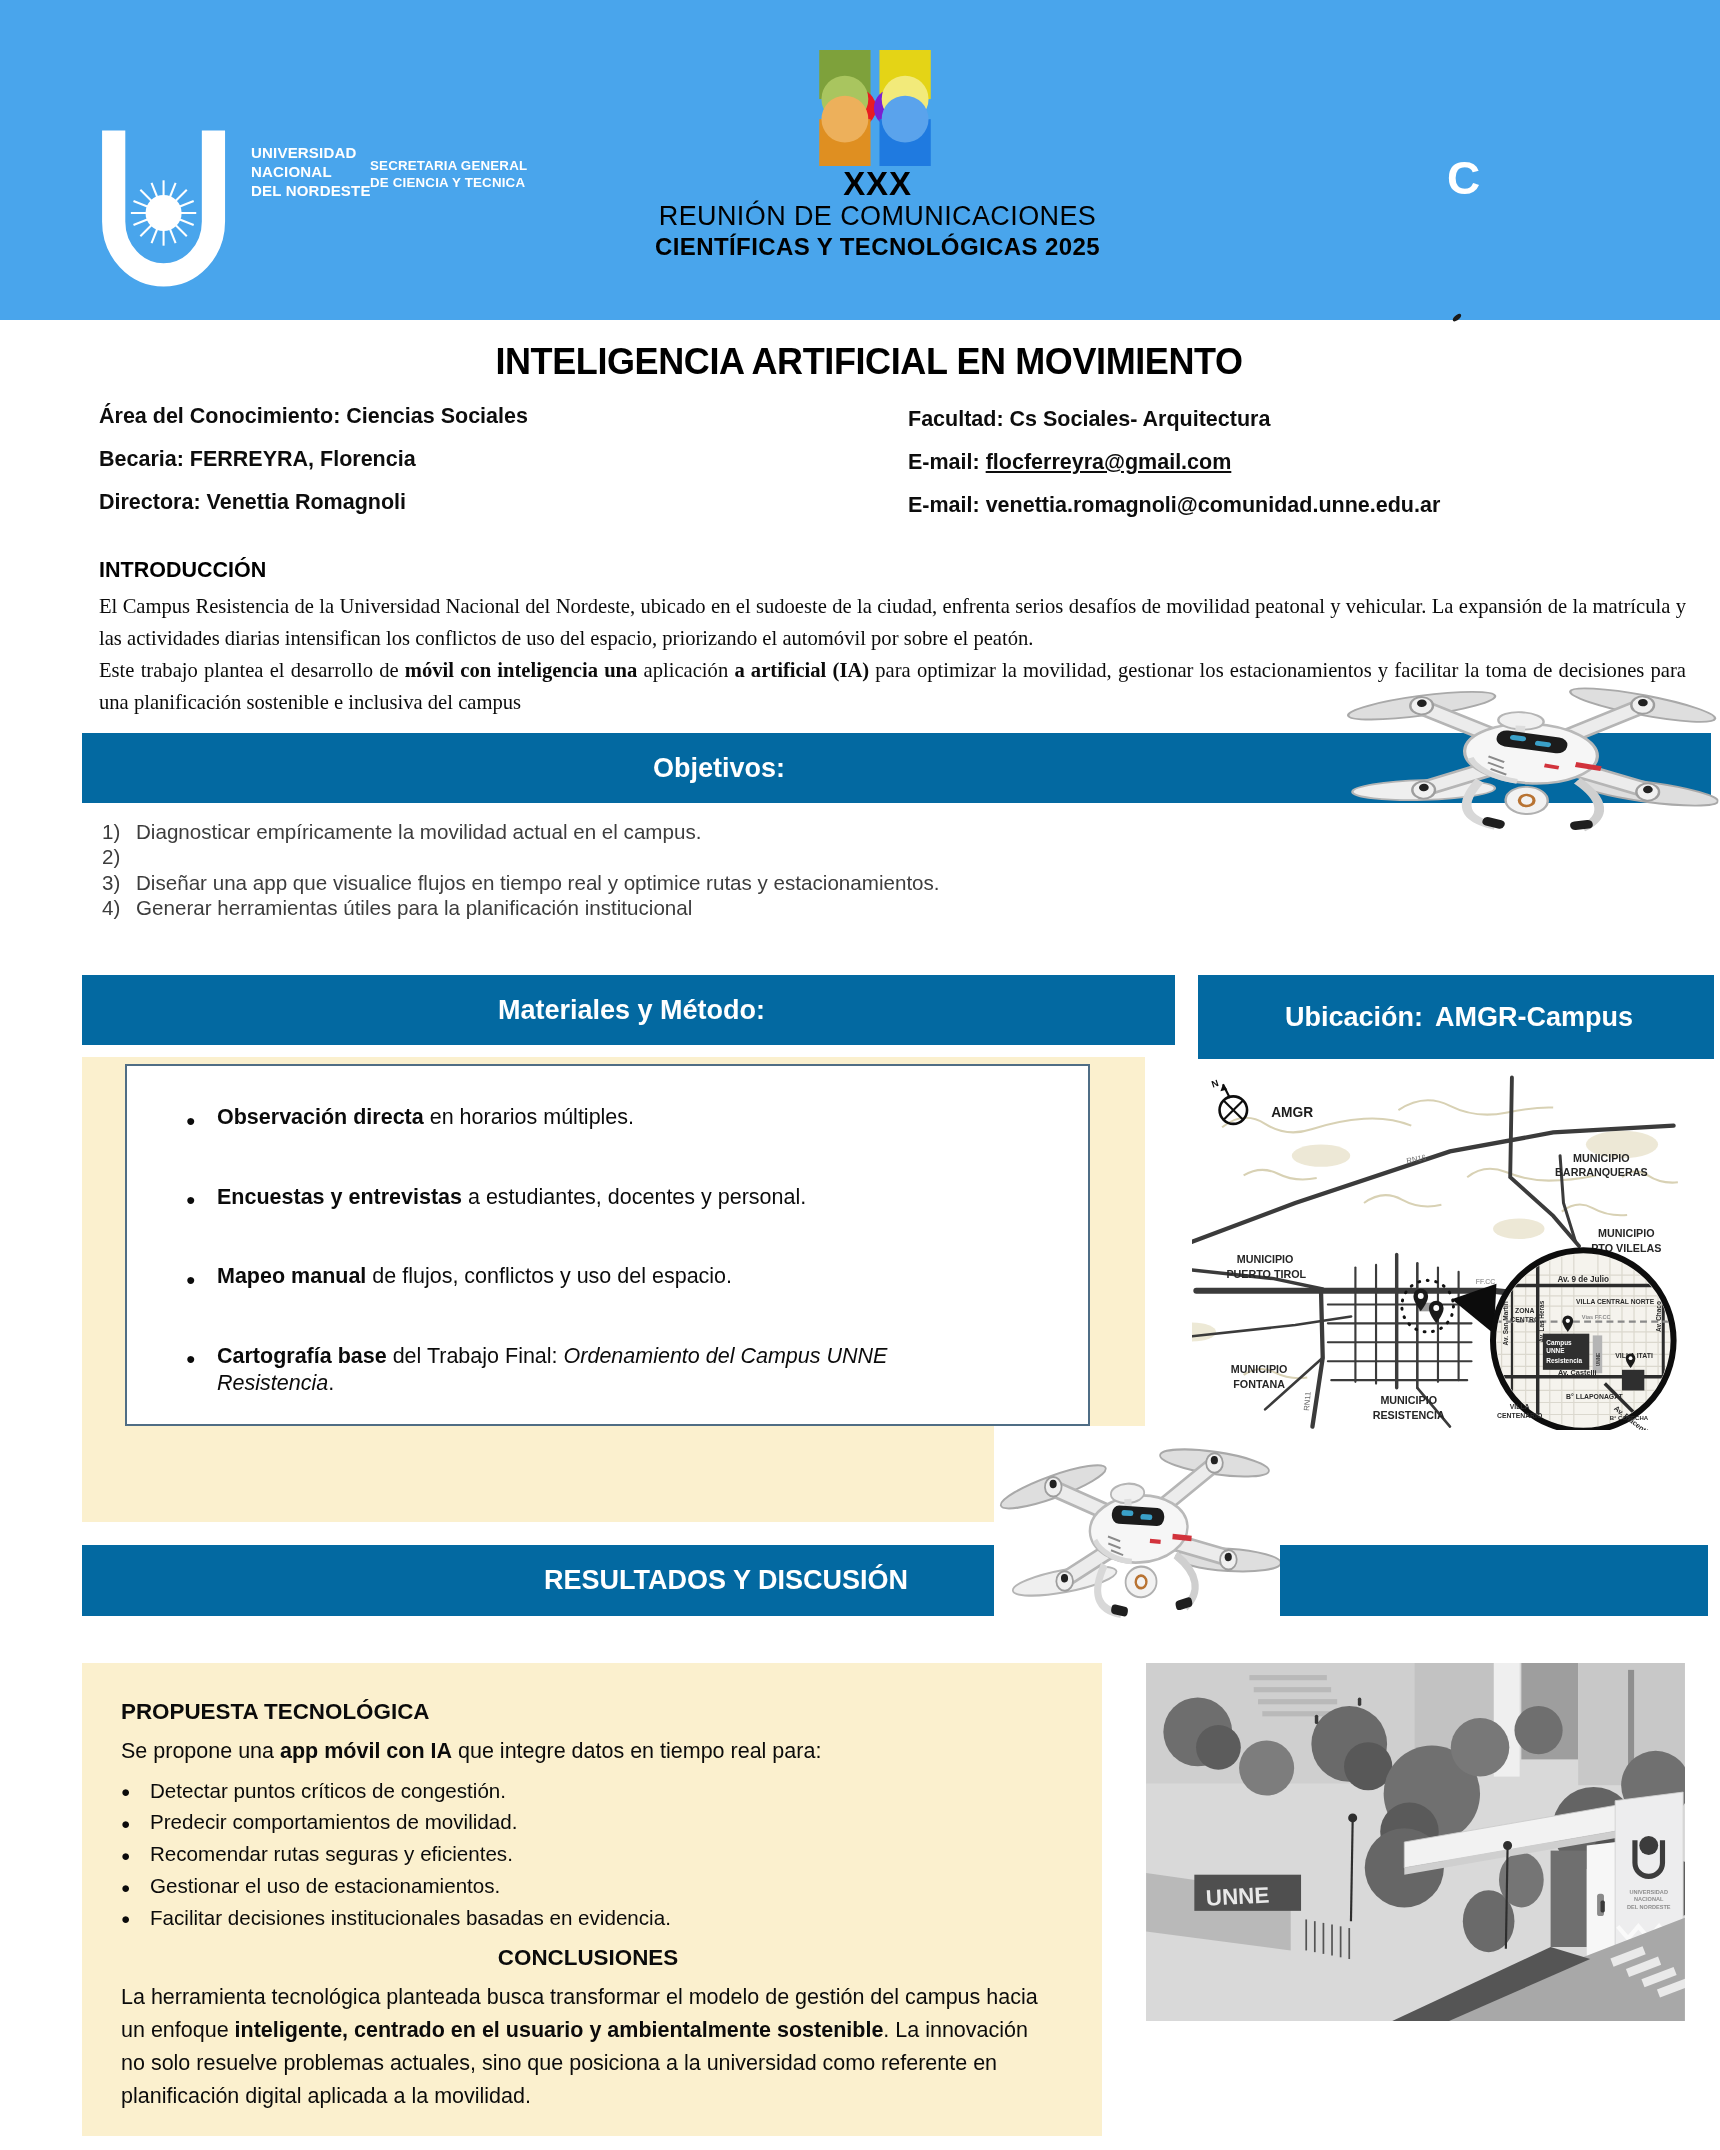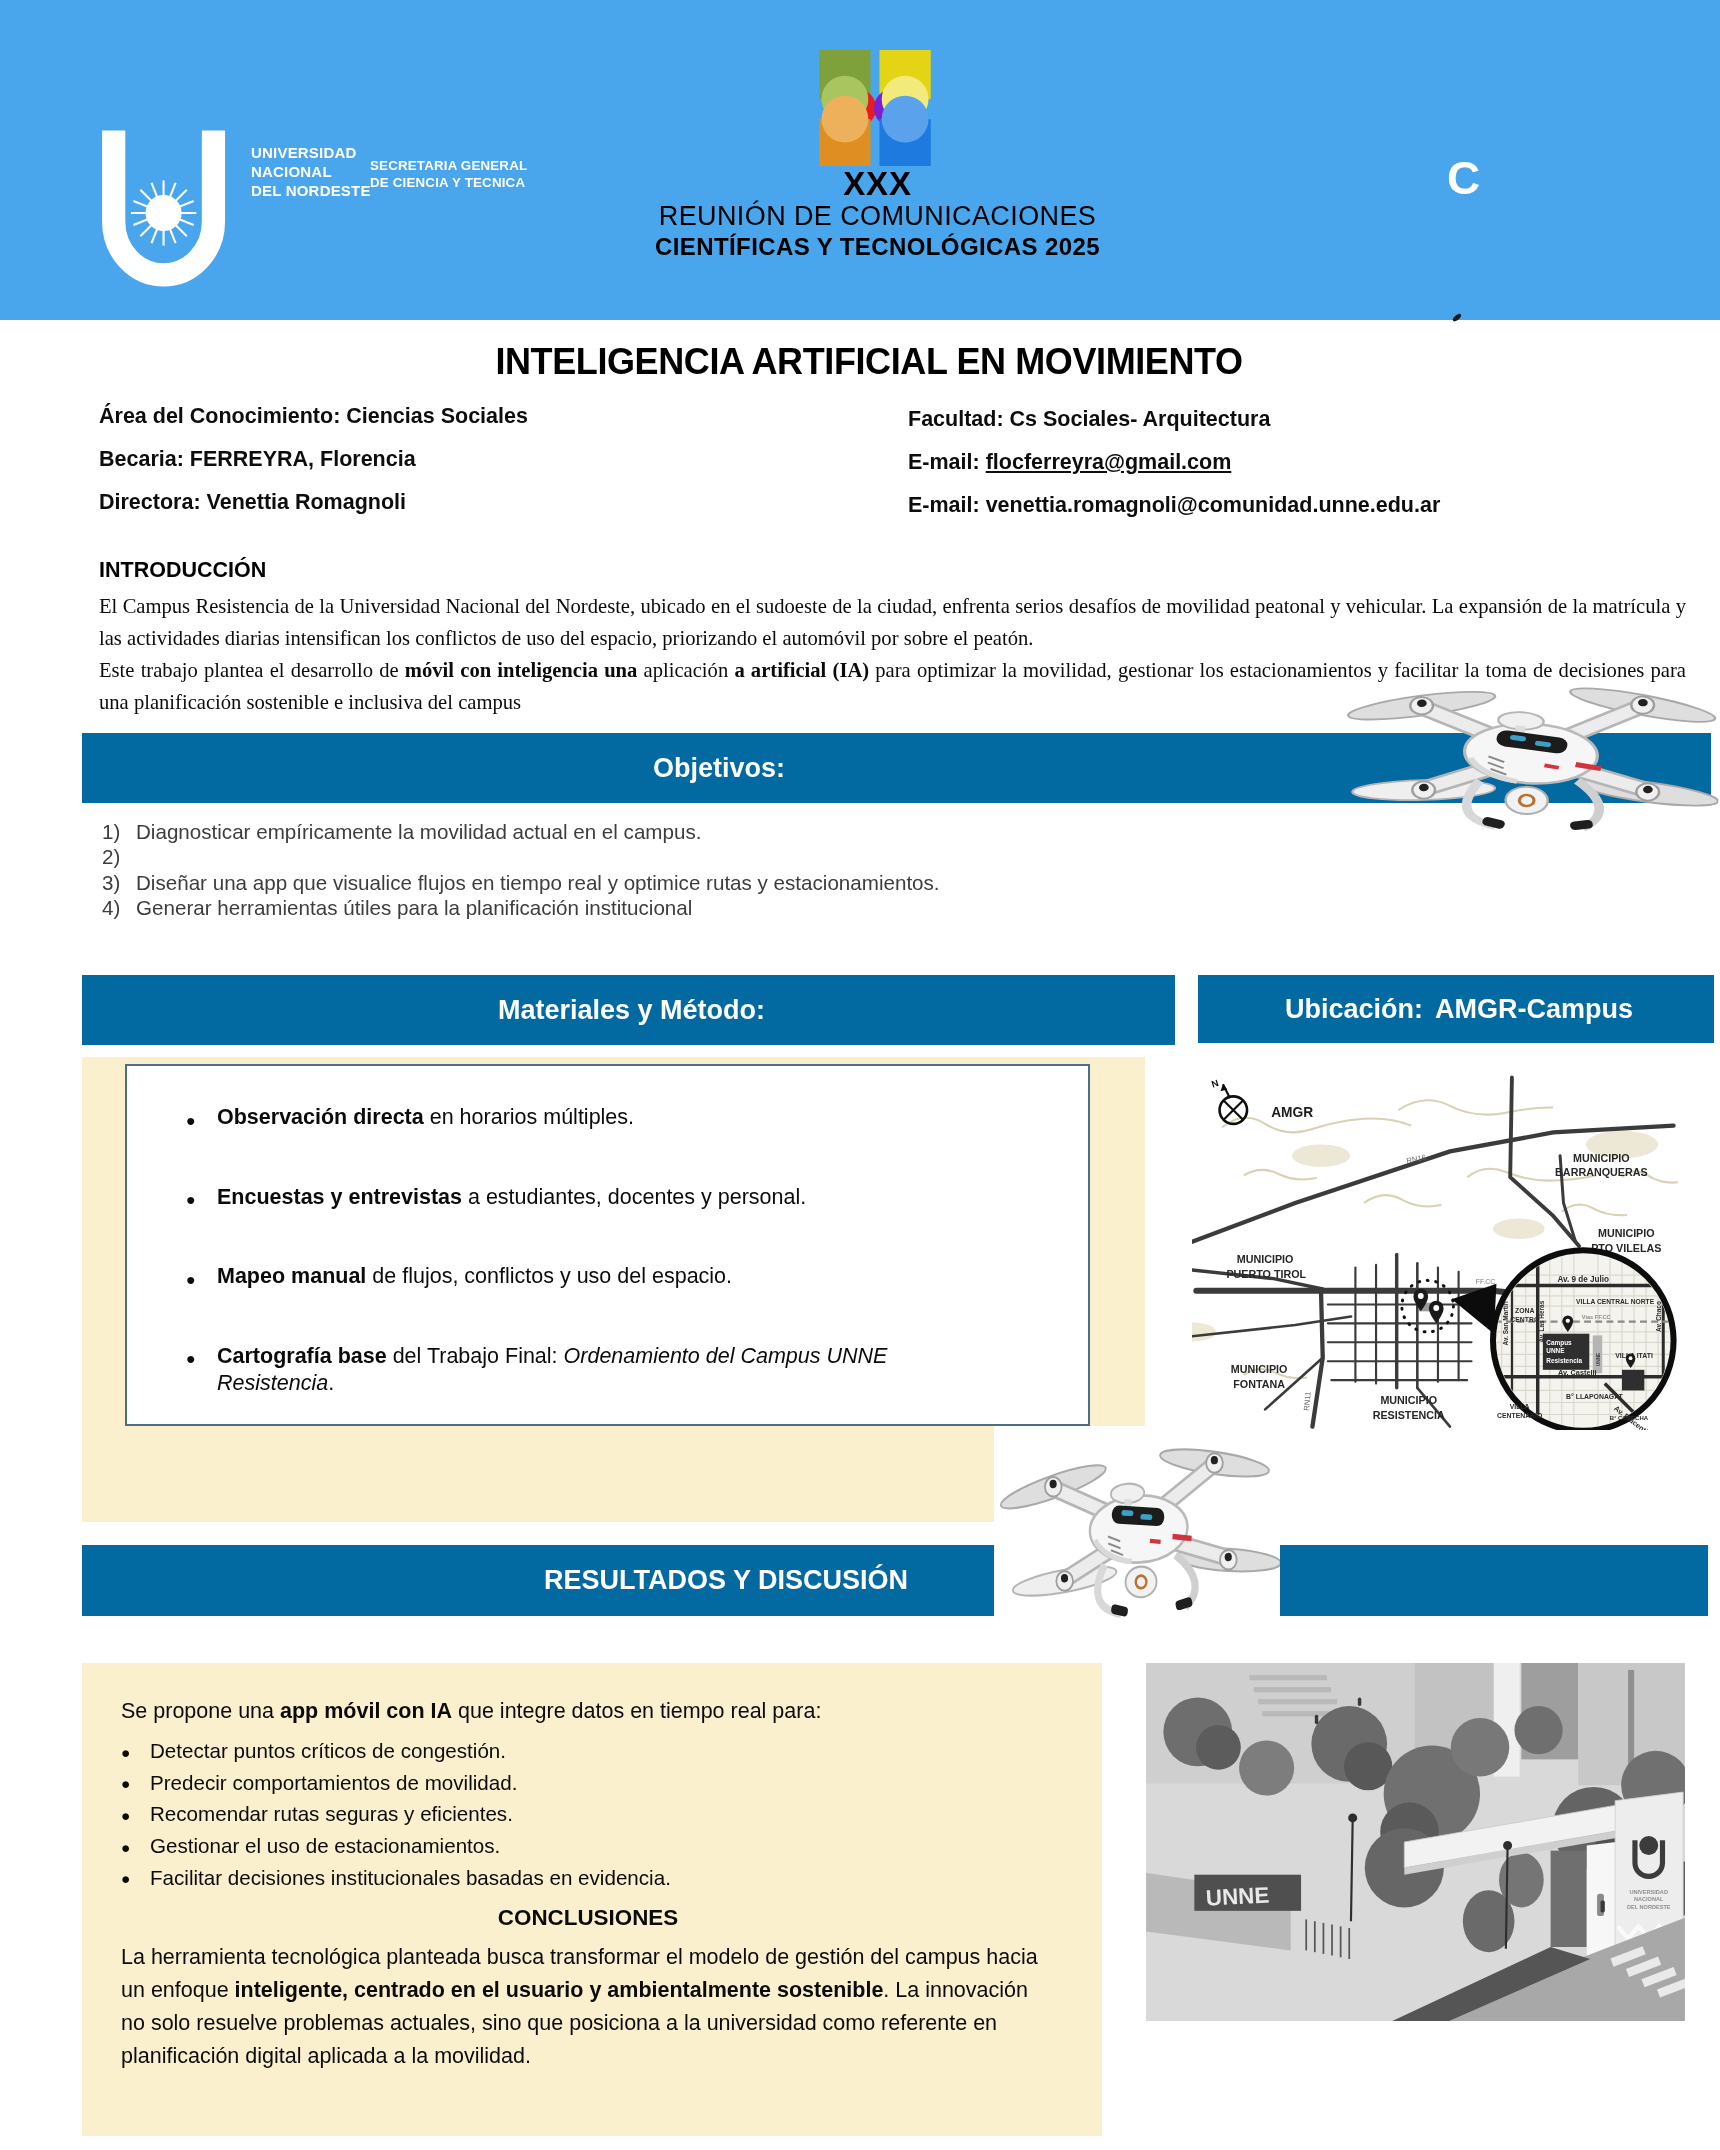--- a/index.html
+++ b/index.html
@@ -29,21 +29,21 @@
 
   
   .intro-h{left:99px;top:558px;font-size:21.5px;font-weight:bold;color:#000;}
   .intro-body{left:99px;top:590px;width:1587px;font-size:20.6px;line-height:32px;text-align:justify;color:#0b0b0b;}
   .intro-body p{margin:0;font-family:Liberation Serif, serif;}
 
   
   .band{background:#0369a1;color:#fff;font-weight:bold;font-size:27px;display:flex;align-items:center;justify-content:center;padding-left:6px;}
   .band-objetivos{left:82px;top:733px;width:1629px;height:70px;padding-right:361px;box-sizing:border-box;}
   .band-materiales{left:82px;top:975px;width:1087px;height:70px;}
-  .band-ubicacion{left:1198px;top:975px;width:510px;height:68px;}
+  .band-ubicacion{left:1198px;top:975px;width:510px;height:84px;}
   .band-resultados{left:82px;top:1545px;width:1626px;height:71px;padding-right:344px;box-sizing:border-box;}
   .ubi-val{margin-left:12px;}
 
   
   .obj-list{left:102px;top:819px;width:1205px;font-size:20.6px;line-height:25.4px;color:#3d3d3d;}
   .obj-item{display:flex;margin:0 0 0 0;}
   .obj-num{width:34px;flex:0 0 34px;}
 
   
   .beige1{left:82px;top:1057px;width:1063px;height:465px;background:#FBF0CE;}
@@ -432,20 +432,21 @@
     <span>RESULTADOS Y DISCUSIÓN</span>
   </div>
 
   <svg class="abs drone2" viewBox="0 0 240 170" preserveAspectRatio="none">
     <g transform="rotate(-3 120 85)">
         <use href="#drone-shape"></use>
       </g>
   </svg>
 
   <div class="abs beige2">
+    <h2 class="prop-h">PROPUESTA TECNOLÓGICA</h2>
     <p class="prop-intro"><span>Se propone una </span><b>app móvil con IA</b><span> que integre datos en tiempo real para:</span></p>
     <div class="prop-list">
       <div class="prop-item">
           <span class="prop-dot">●</span>
           <span>Detectar puntos críticos de congestión.</span>
         </div>
       <div class="prop-item">
           <span class="prop-dot">●</span>
           <span>Predecir comportamientos de movilidad.</span>
         </div>

